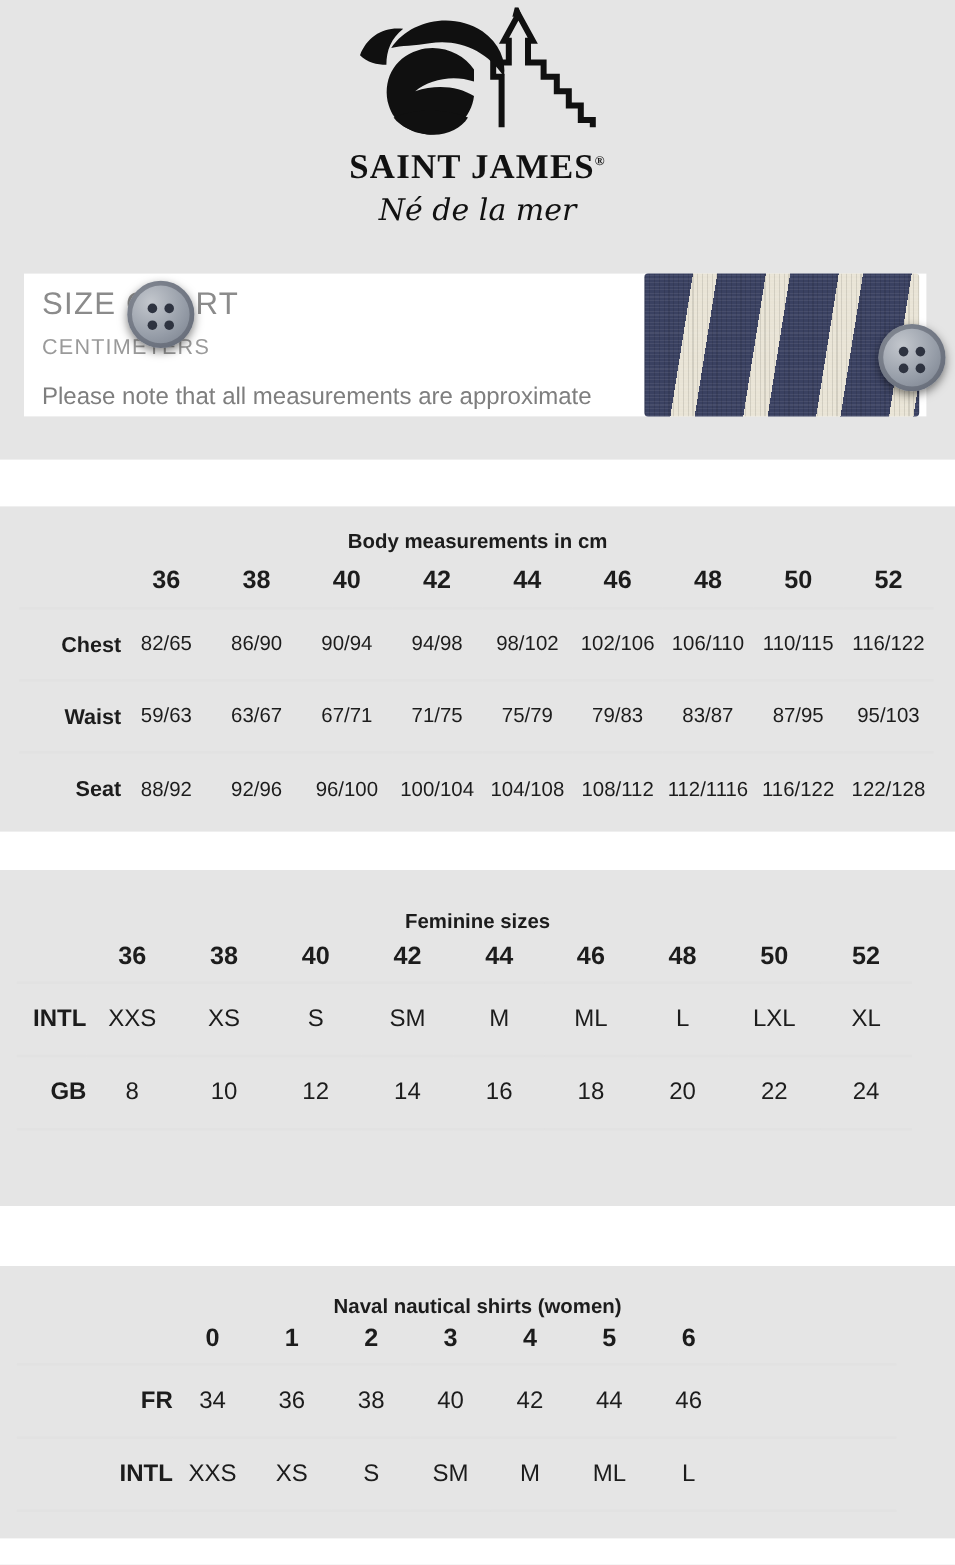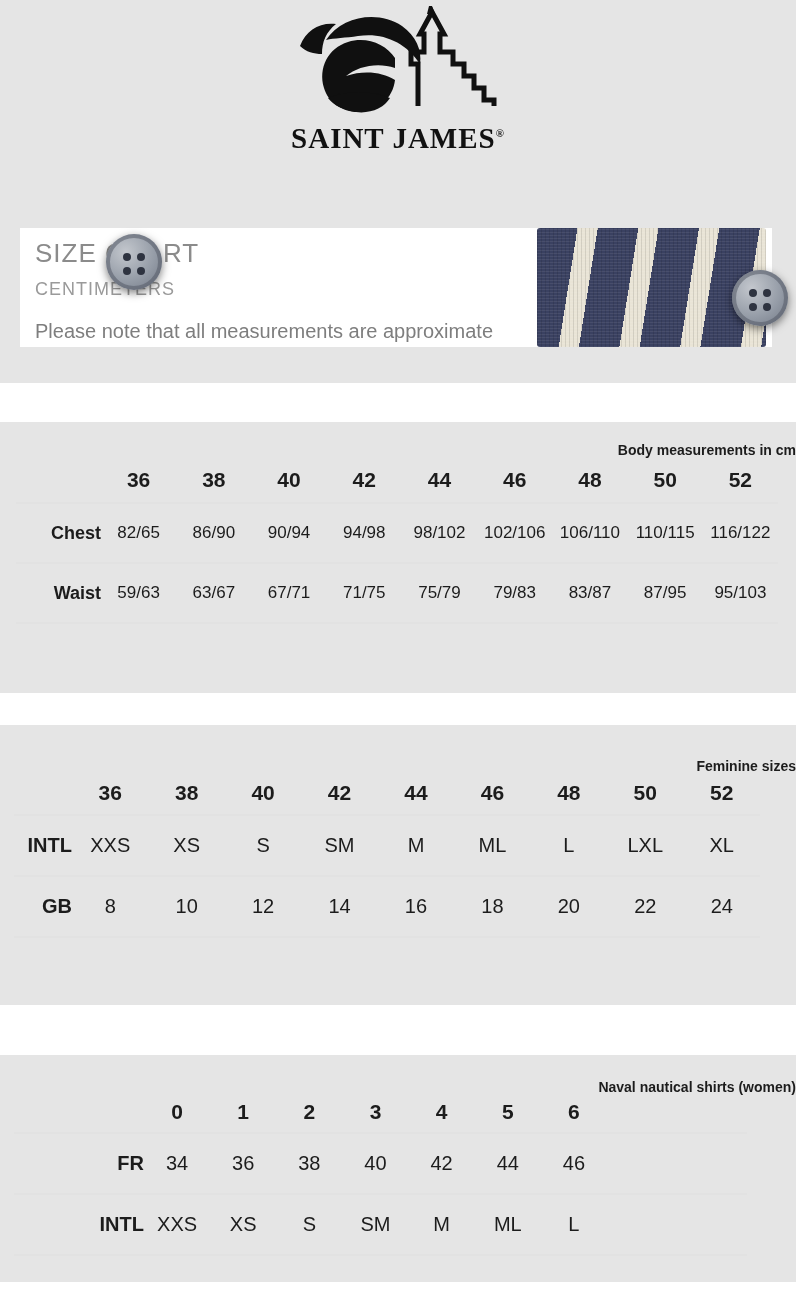--- a/index.html
+++ b/index.html
@@ -40,21 +40,21 @@
 
   
   .band { background:#ffffff; }
   .band.s1 { height:39px; } .band.s2 { height:32px; } .band.s3 { height:50px; }
   .bottom-strip { height:22px; background:#ffffff; }
 
   
   .sect0 { height:271px; padding-top:20px; }
   .sect1 { height:280px; padding-top:33px; }
   .sect2 { height:227px; padding-top:24px; }
-  .tbl-title { text-align:right; font-weight:bold; font-size:14px; margin-bottom:3px; }
+  .tbl-title { text-align:center; font-weight:bold; font-size:17px; margin-bottom:3px; }
 
   table { border-collapse:collapse; table-layout:fixed; }
   th, td { text-align:center; font-weight:normal; vertical-align:middle; }
   tr.head th { font-size:21px; font-weight:bold; }
   tr.head { border-bottom:2px solid #e2e2e2; }
   tr.data { border-bottom:2px solid #e2e2e2; }
   tr.data.no-border { border-bottom:none; }
   .lbl { text-align:right; padding-left:8px; font-weight:bold; }
   .spacer { padding:0; }
 
@@ -88,20 +88,21 @@
         <g fill="none" stroke="#101010" stroke-width="5" stroke-linejoin="miter">
           <path d="M120 100 V58 H113 V46 H126 V28 H122 L134 6 L146 28 H142 V46 H155 V58 H166 V70 H176 V82 H186 V94 H196 V100"></path>
         </g>
         <path d="M131 0 l3 -0 l3 8 h-8 z" fill="#101010"></path>
         <path d="M97 52 C88 38 68 30 50 36 C30 42 20 62 26 82 C30 96 44 106 60 106 C80 106 95 92 97 74 C84 66 66 64 48 70 C60 60 80 56 97 62 Z" fill="#101010"></path>
         <path d="M30 92 C48 84 72 84 92 92 C86 102 72 108 58 106 C46 104 36 100 30 92 Z" fill="#101010"></path>
         <path d="M28 34 C44 10 80 4 104 20 C118 30 124 44 122 58 C108 36 84 26 60 30 C48 32 36 32 28 34 Z" fill="#101010"></path>
         <path d="M2 40 C8 24 22 16 38 18 C28 26 24 36 24 48 C16 48 8 46 2 40 Z" fill="#101010"></path>
       </svg>
       <div class="brand"><span>SAINT JAMES</span><sup>®</sup></div>
+      <div class="tagline">Né de la mer</div>
     </div>
 
     <div class="header-box">
       <div class="hb-title">SIZE CHART</div>
       <div class="hb-sub">CENTIMETERS</div>
       <div class="hb-note">Please note that all measurements are approximate</div>
       <div class="photo" title="navy striped knit fabric with Saint James logo buttons"></div>
       <div class="sbtn b1">
         <span class="hole h1"></span>
         <span class="hole h2"></span>
@@ -151,20 +152,32 @@
             <td>59/63</td>
             <td>63/67</td>
             <td>67/71</td>
             <td>71/75</td>
             <td>75/79</td>
             <td>79/83</td>
             <td>83/87</td>
             <td>87/95</td>
             <td>95/103</td>
           </tr>
+          <tr class="data no-border">
+            <td class="lbl">Seat</td>
+            <td>88/92</td>
+            <td>92/96</td>
+            <td>96/100</td>
+            <td>100/104</td>
+            <td>104/108</td>
+            <td>108/112</td>
+            <td>112/1116</td>
+            <td>116/122</td>
+            <td>122/128</td>
+          </tr>
         </tbody>
       </table>
     </div>
   <div class="band s2"></div>
   <div class="sect1">
       <div class="tbl-title">Feminine sizes</div>
       <table class="t1">
         <tbody>
           <tr class="head">
             <th class="lbl"></th>

